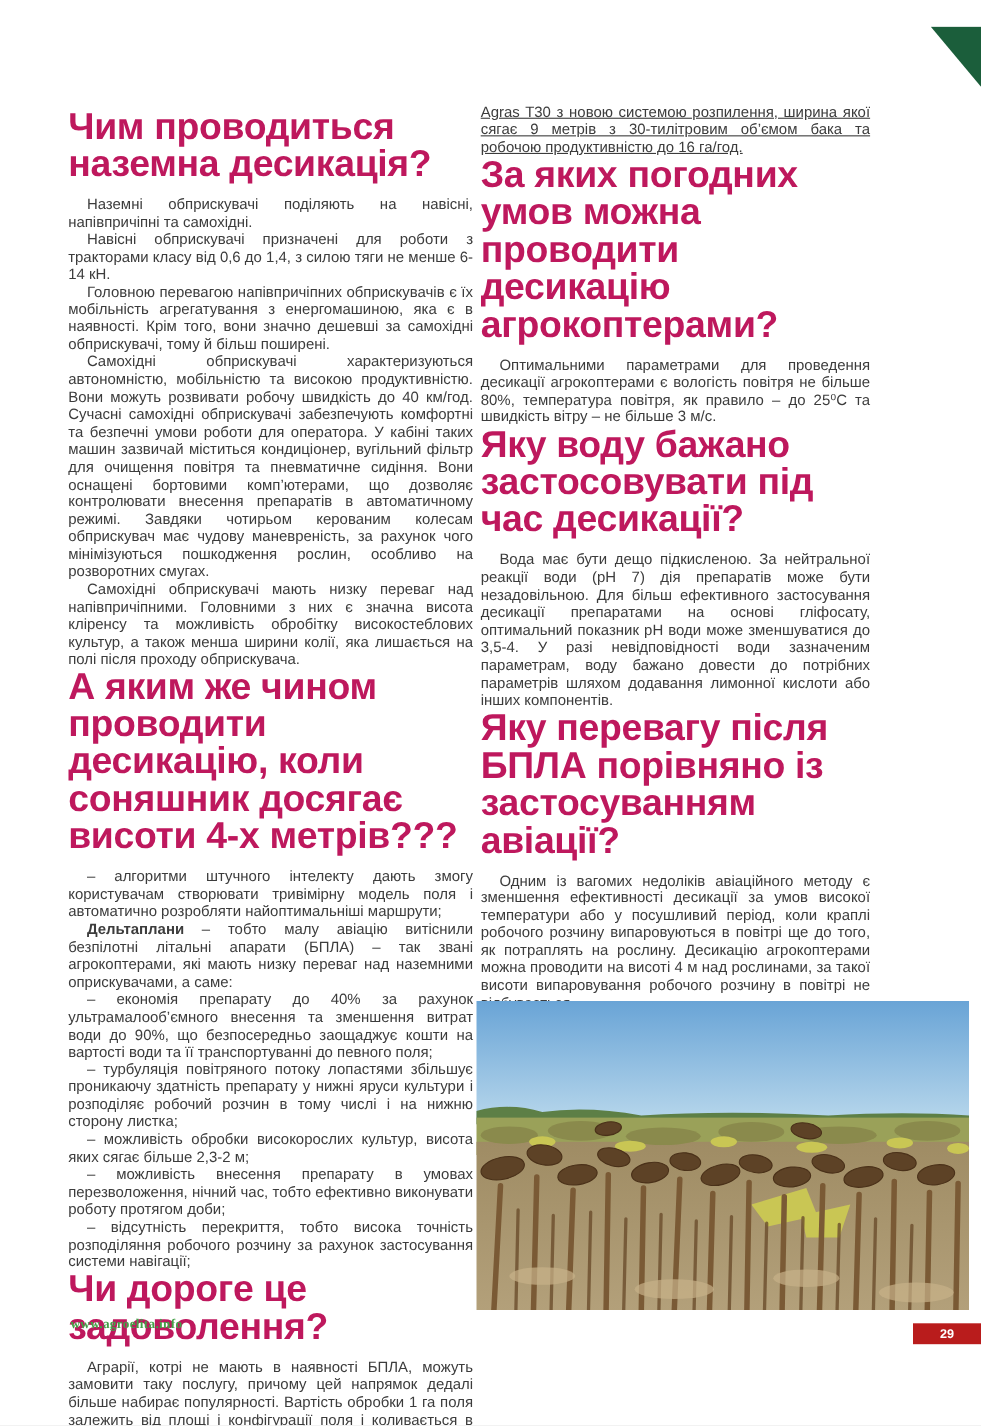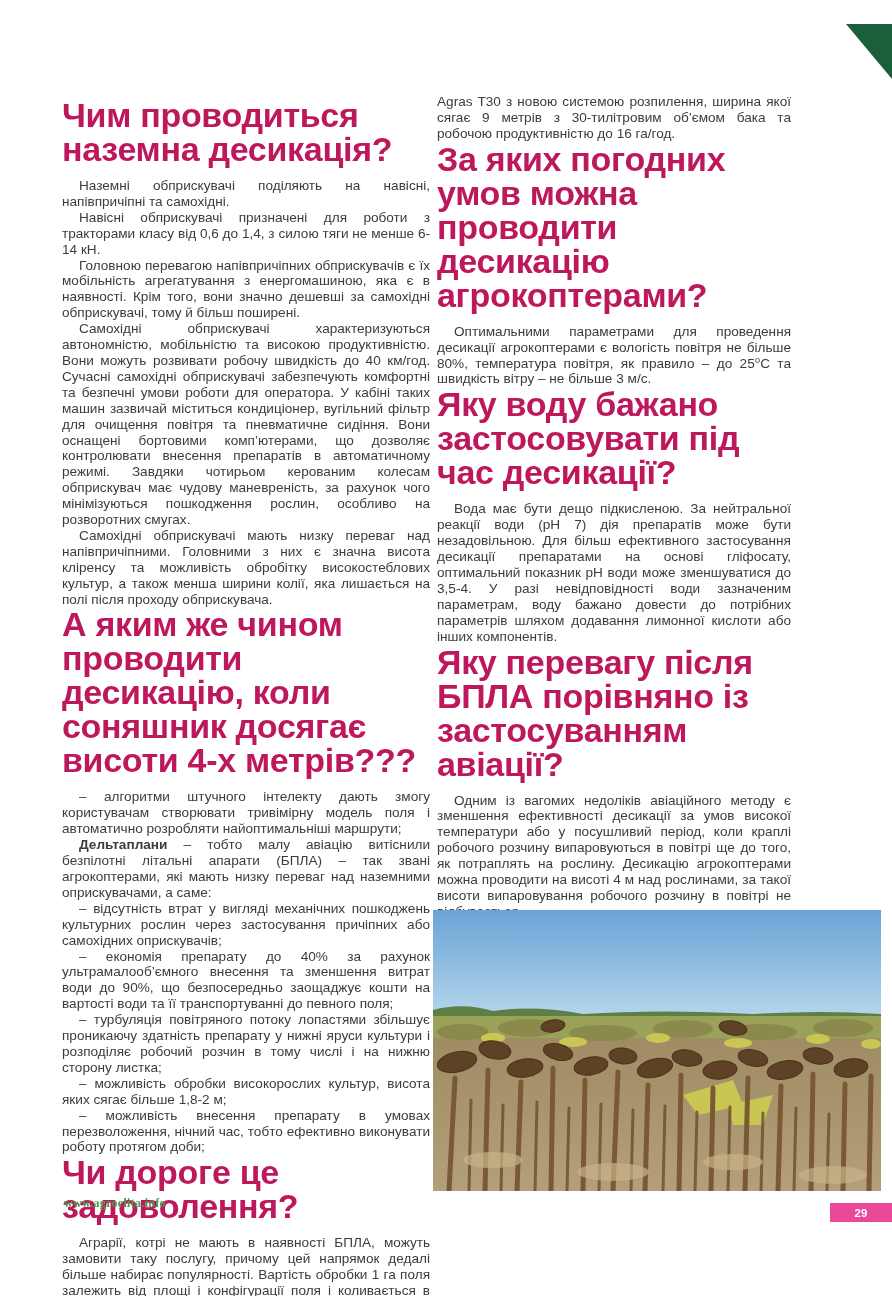--- a/index.html
+++ b/index.html
@@ -36,21 +36,21 @@
   }
   .mt { margin-top: 0; }
 
   .body-p {
     font-size: 13.6px;
     line-height: 15.9px;
     text-align: justify;
     text-indent: 17px;
     margin: 0;
   }
-  .no-indent { text-indent: 0; }
+  .no-indent { text-indent: 0; text-decoration: underline; }
   .body-p strong { font-weight: 700; }
 
   .photo {
     position: absolute;
     left: 433px;
     top: 910px;
     width: 448px;
     height: 281px;
     display: block;
   }
@@ -65,21 +65,21 @@
     color: #44a048;
     letter-spacing: 0.3px;
     text-decoration: none;
   }
   .page-badge {
     position: absolute;
     right: 0;
     top: 1203px;
     width: 62px;
     height: 19px;
-    background: #ec4899;
+    background: #b91c1c;
     color: #ffffff;
     font-size: 11.5px;
     font-weight: 700;
     display: flex;
     align-items: center;
     justify-content: center;
   }
 </style>
 </head>
 <body>
@@ -92,25 +92,25 @@
     <h1 class="h-green">Чим проводиться наземна десикація?</h1>
     <p class="body-p">Наземні обприскувачі поділяють на навісні, напівпричіпні та самохідні.</p>
     <p class="body-p">Навісні обприскувачі призначені для роботи з тракторами класу від 0,6 до 1,4, з силою тяги не менше 6-14 кН.</p>
     <p class="body-p">Головною перевагою напівпричіпних обприскувачів є їх мобільність агрегатування з енергомашиною, яка є в наявності. Крім того, вони значно дешевші за самохідні обприскувачі, тому й більш поширені.</p>
     <p class="body-p">Самохідні обприскувачі характеризуються автономністю, мобільністю та високою продуктивністю. Вони можуть розвивати робочу швидкість до 40 км/год. Сучасні самохідні обприскувачі забезпечують комфортні та безпечні умови роботи для оператора. У кабіні таких машин зазвичай міститься кондиціонер, вугільний фільтр для очищення повітря та пневматичне сидіння. Вони оснащені бортовими комп’ютерами, що дозволяє контролювати внесення препаратів в автоматичному режимі. Завдяки чотирьом керованим колесам обприскувач має чудову маневреність, за рахунок чого мінімізуються пошкодження рослин, особливо на розворотних смугах.</p>
     <p class="body-p">Самохідні обприскувачі мають низку переваг над напівпричіпними. Головними з них є значна висота кліренсу та можливість обробітку високостеблових культур, а також менша ширини колії, яка лишається на полі після проходу обприскувача.</p>
 
     <h1 class="h-green mt">А яким же чином проводити десикацію, коли соняшник досягає висоти 4-х метрів???</h1>
     <p class="body-p">– алгоритми штучного інтелекту дають змогу користувачам створювати тривімірну модель поля і автоматично розробляти найоптимальніші маршрути;</p>
     <p class="body-p"><strong>Дельтаплани</strong><span> – тобто малу авіацію витіснили безпілотні літальні апарати (БПЛА) – так звані агрокоптерами, які мають низку переваг над наземними оприскувачами, а саме:</span></p>
-    <p class="body-p">– відсутність втрат у вигляді механічних пошкоджень культурних рослин через застосування причіпних або самохідних оприскувачів;</p>
     <p class="body-p">– економія препарату до 40% за рахунок ультрамалооб’ємного внесення та зменшення витрат води до 90%, що безпосередньо заощаджує кошти на вартості води та її транспортуванні до певного поля;</p>
     <p class="body-p">– турбуляція повітряного потоку лопастями збільшує проникаючу здатність препарату у нижні яруси культури і розподіляє робочий розчин в тому числі і на нижню сторону листка;</p>
-    <p class="body-p">– можливість обробки високорослих культур, висота яких сягає більше 1,8-2 м;</p>
+    <p class="body-p">– можливість обробки високорослих культур, висота яких сягає більше 2,3-2 м;</p>
     <p class="body-p">– можливість внесення препарату в умовах перезволоження, нічний час, тобто ефективно виконувати роботу протягом доби;</p>
+    <p class="body-p">– відсутність перекриття, тобто висока точність розподіляння робочого розчину за рахунок застосування системи навігації;</p>
 
     <h1 class="h-green mt">Чи дороге це задоволення?</h1>
     <p class="body-p">Аграрії, котрі не мають в наявності БПЛА, можуть замовити таку послугу, причому цей напрямок дедалі більше набирає популярності. Вартість обробки 1 га поля залежить від площі і конфігурації поля і коливається в межах 220-400 грн/га.</p>
 
   </div>
 
   <div class="col col-right">
     <p class="body-p no-indent">Agras T30 з новою системою розпилення, ширина якої сягає 9 метрів з 30-тилітровим об’ємом бака та робочою продуктивністю до 16 га/год.</p>
 
     <h1 class="h-green mt">За яких погодних умов можна проводити десикацію агрокоптерами?</h1>

